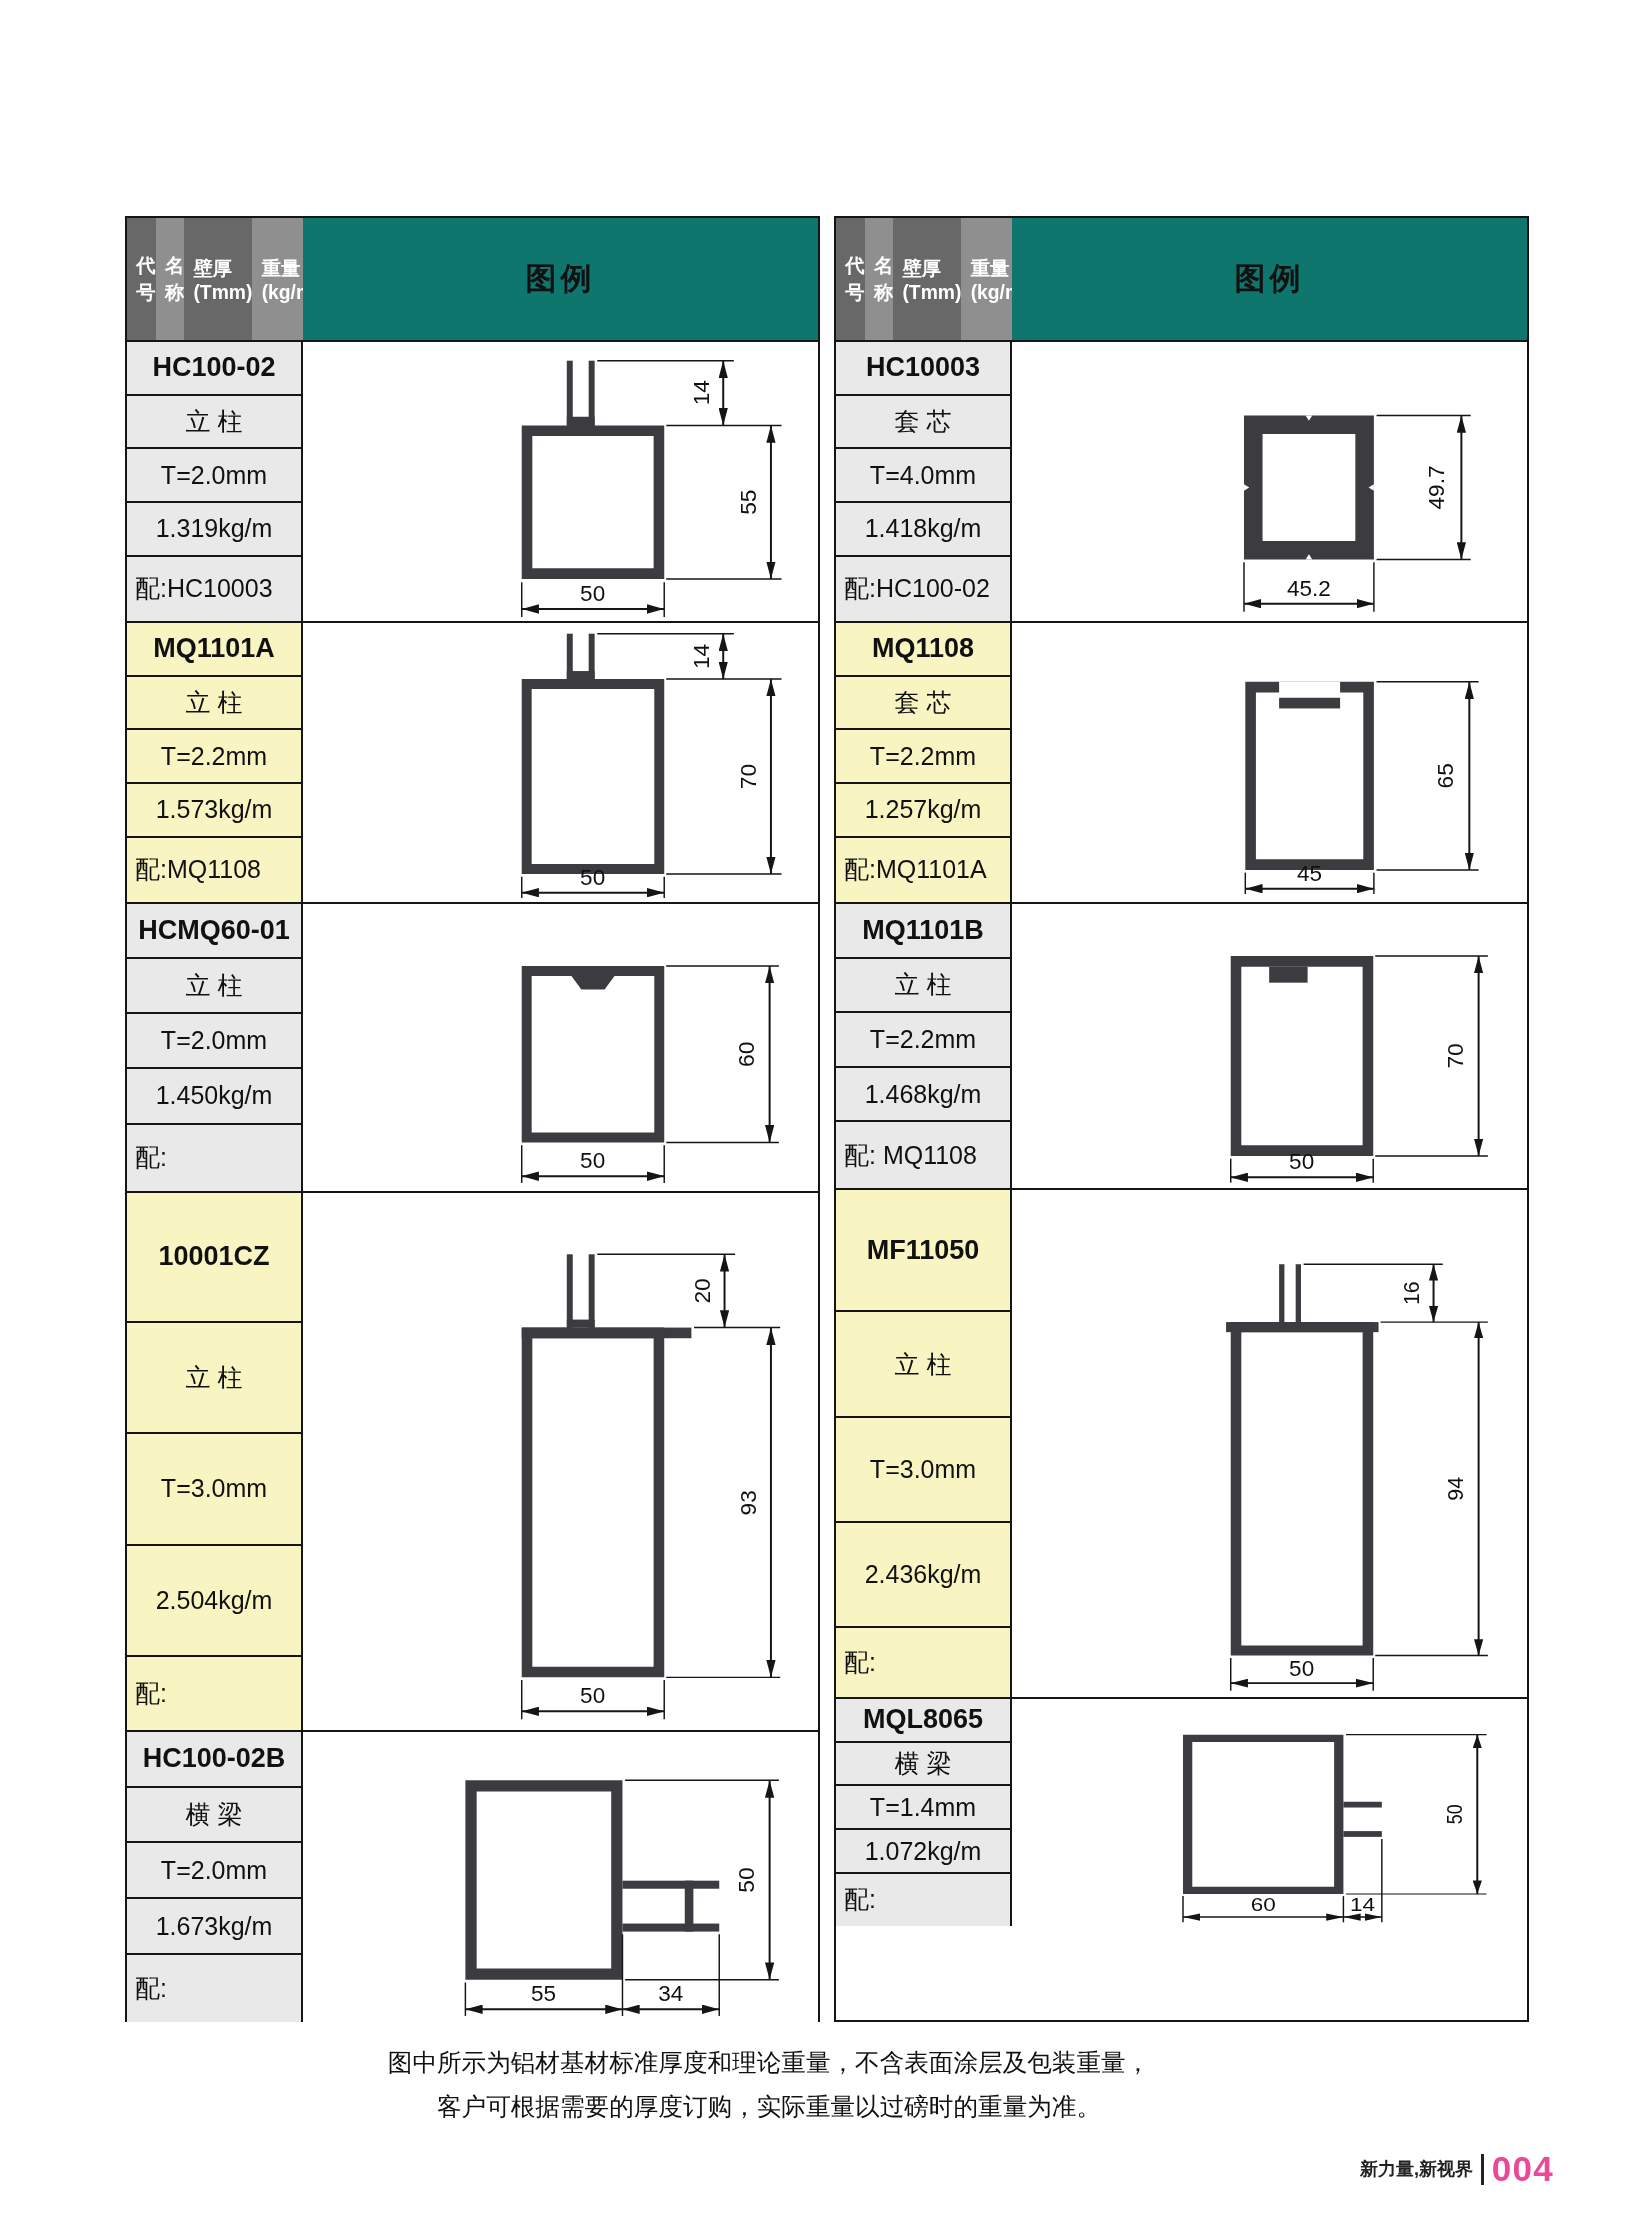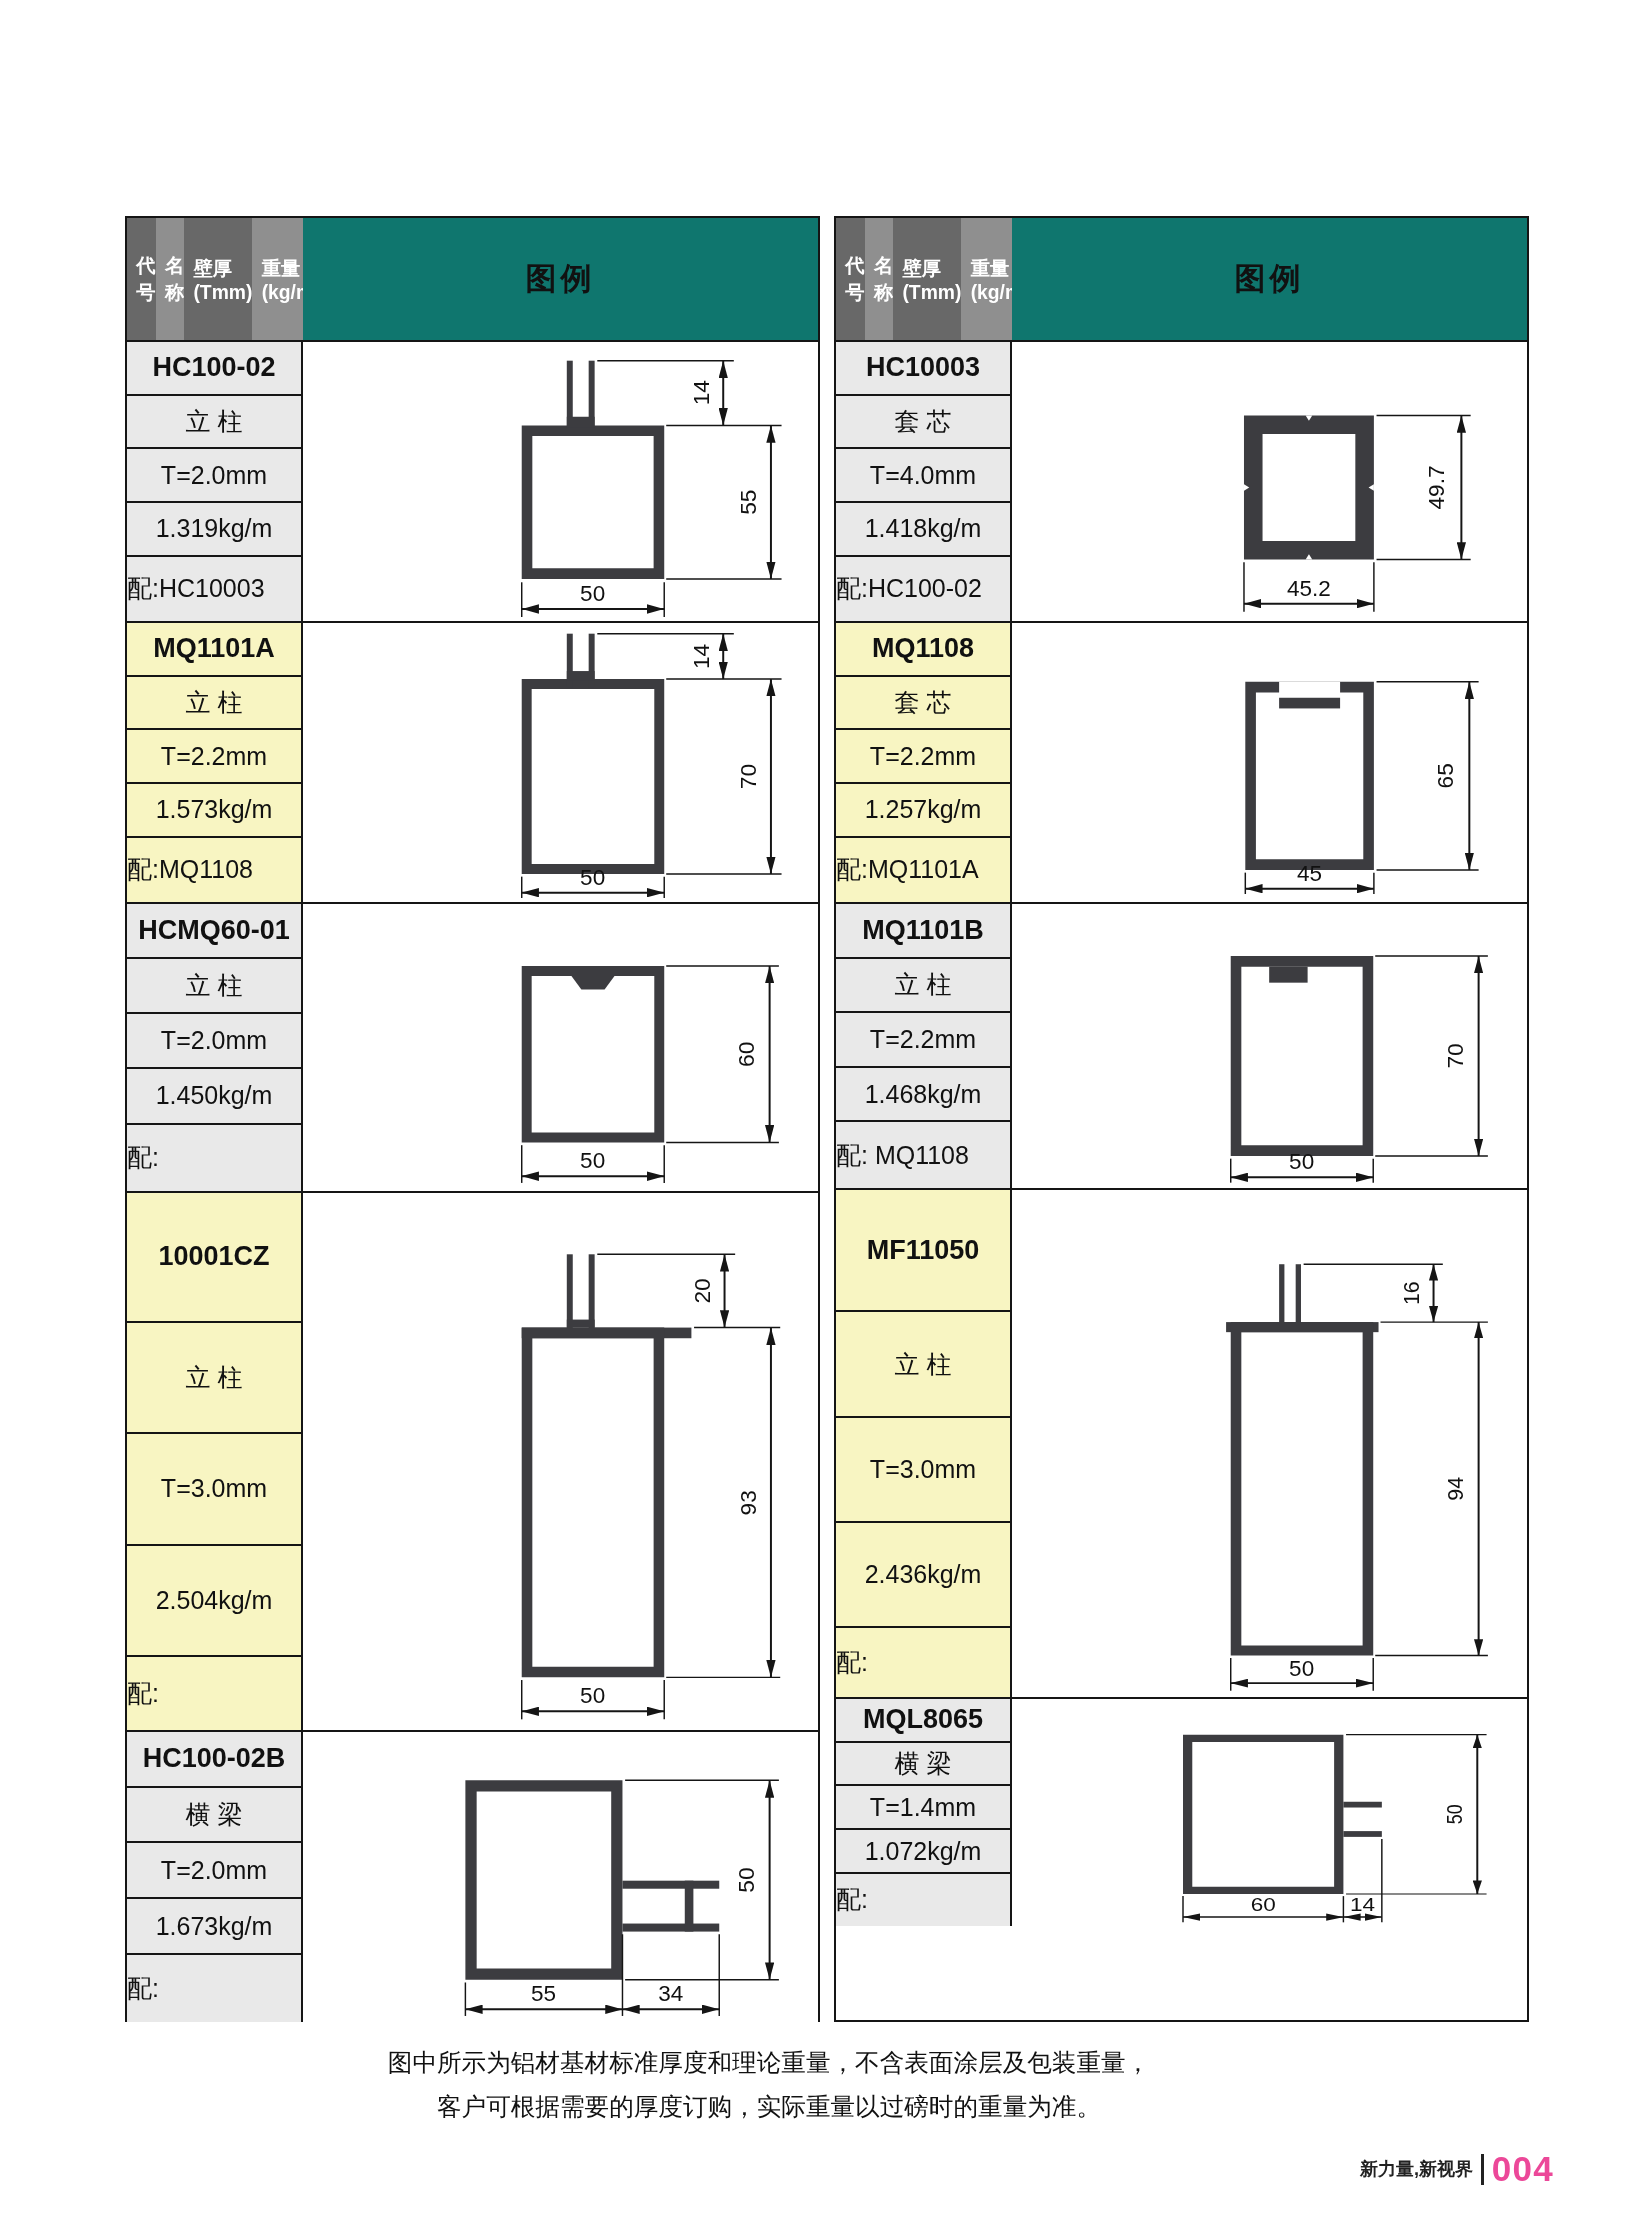--- a/index.html
+++ b/index.html
@@ -22,21 +22,21 @@
            font-weight:bold;font-size:31px;background:#0f766e;color:#111;
            border-bottom:2px solid #151515;box-sizing:border-box;letter-spacing:4px}
   .trow{display:flex;flex:none;border-bottom:2px solid #151515;box-sizing:border-box}
   .ptable .trow:last-child{border-bottom:none}
   .lcol{width:176px;flex:none;display:flex;flex-direction:column;
         border-right:2px solid #151515;box-sizing:border-box}
   .lcell{flex:1;display:flex;align-items:center;justify-content:center;
          font-size:25px;border-bottom:2px solid #151515;box-sizing:border-box}
   .lcol .lcell:last-child{border-bottom:none}
   .lcell.code{font-weight:bold;font-size:27px}
-  .lcell.match{flex:1.25;justify-content:flex-start;padding-left:0}
+  .lcell.match{flex:1.25;justify-content:flex-start;padding-left:8px}
   .tall .lcell{flex:1.5}
   .tall .lcell.code{flex:1.75}
   .tall .lcell.match{flex:1}
   .gray .lcell{background:#e9e9e9}
   .yellow .lcell{background:#f8f5c2}
   .dcell{flex:1;background:#fff}
   svg.draw{display:block;width:100%;height:100%}
   .p{fill:#3c3c40}
   .el{stroke:#151515;stroke-width:2.2;fill:none}
   .dl{stroke:#151515;stroke-width:3;fill:none}

